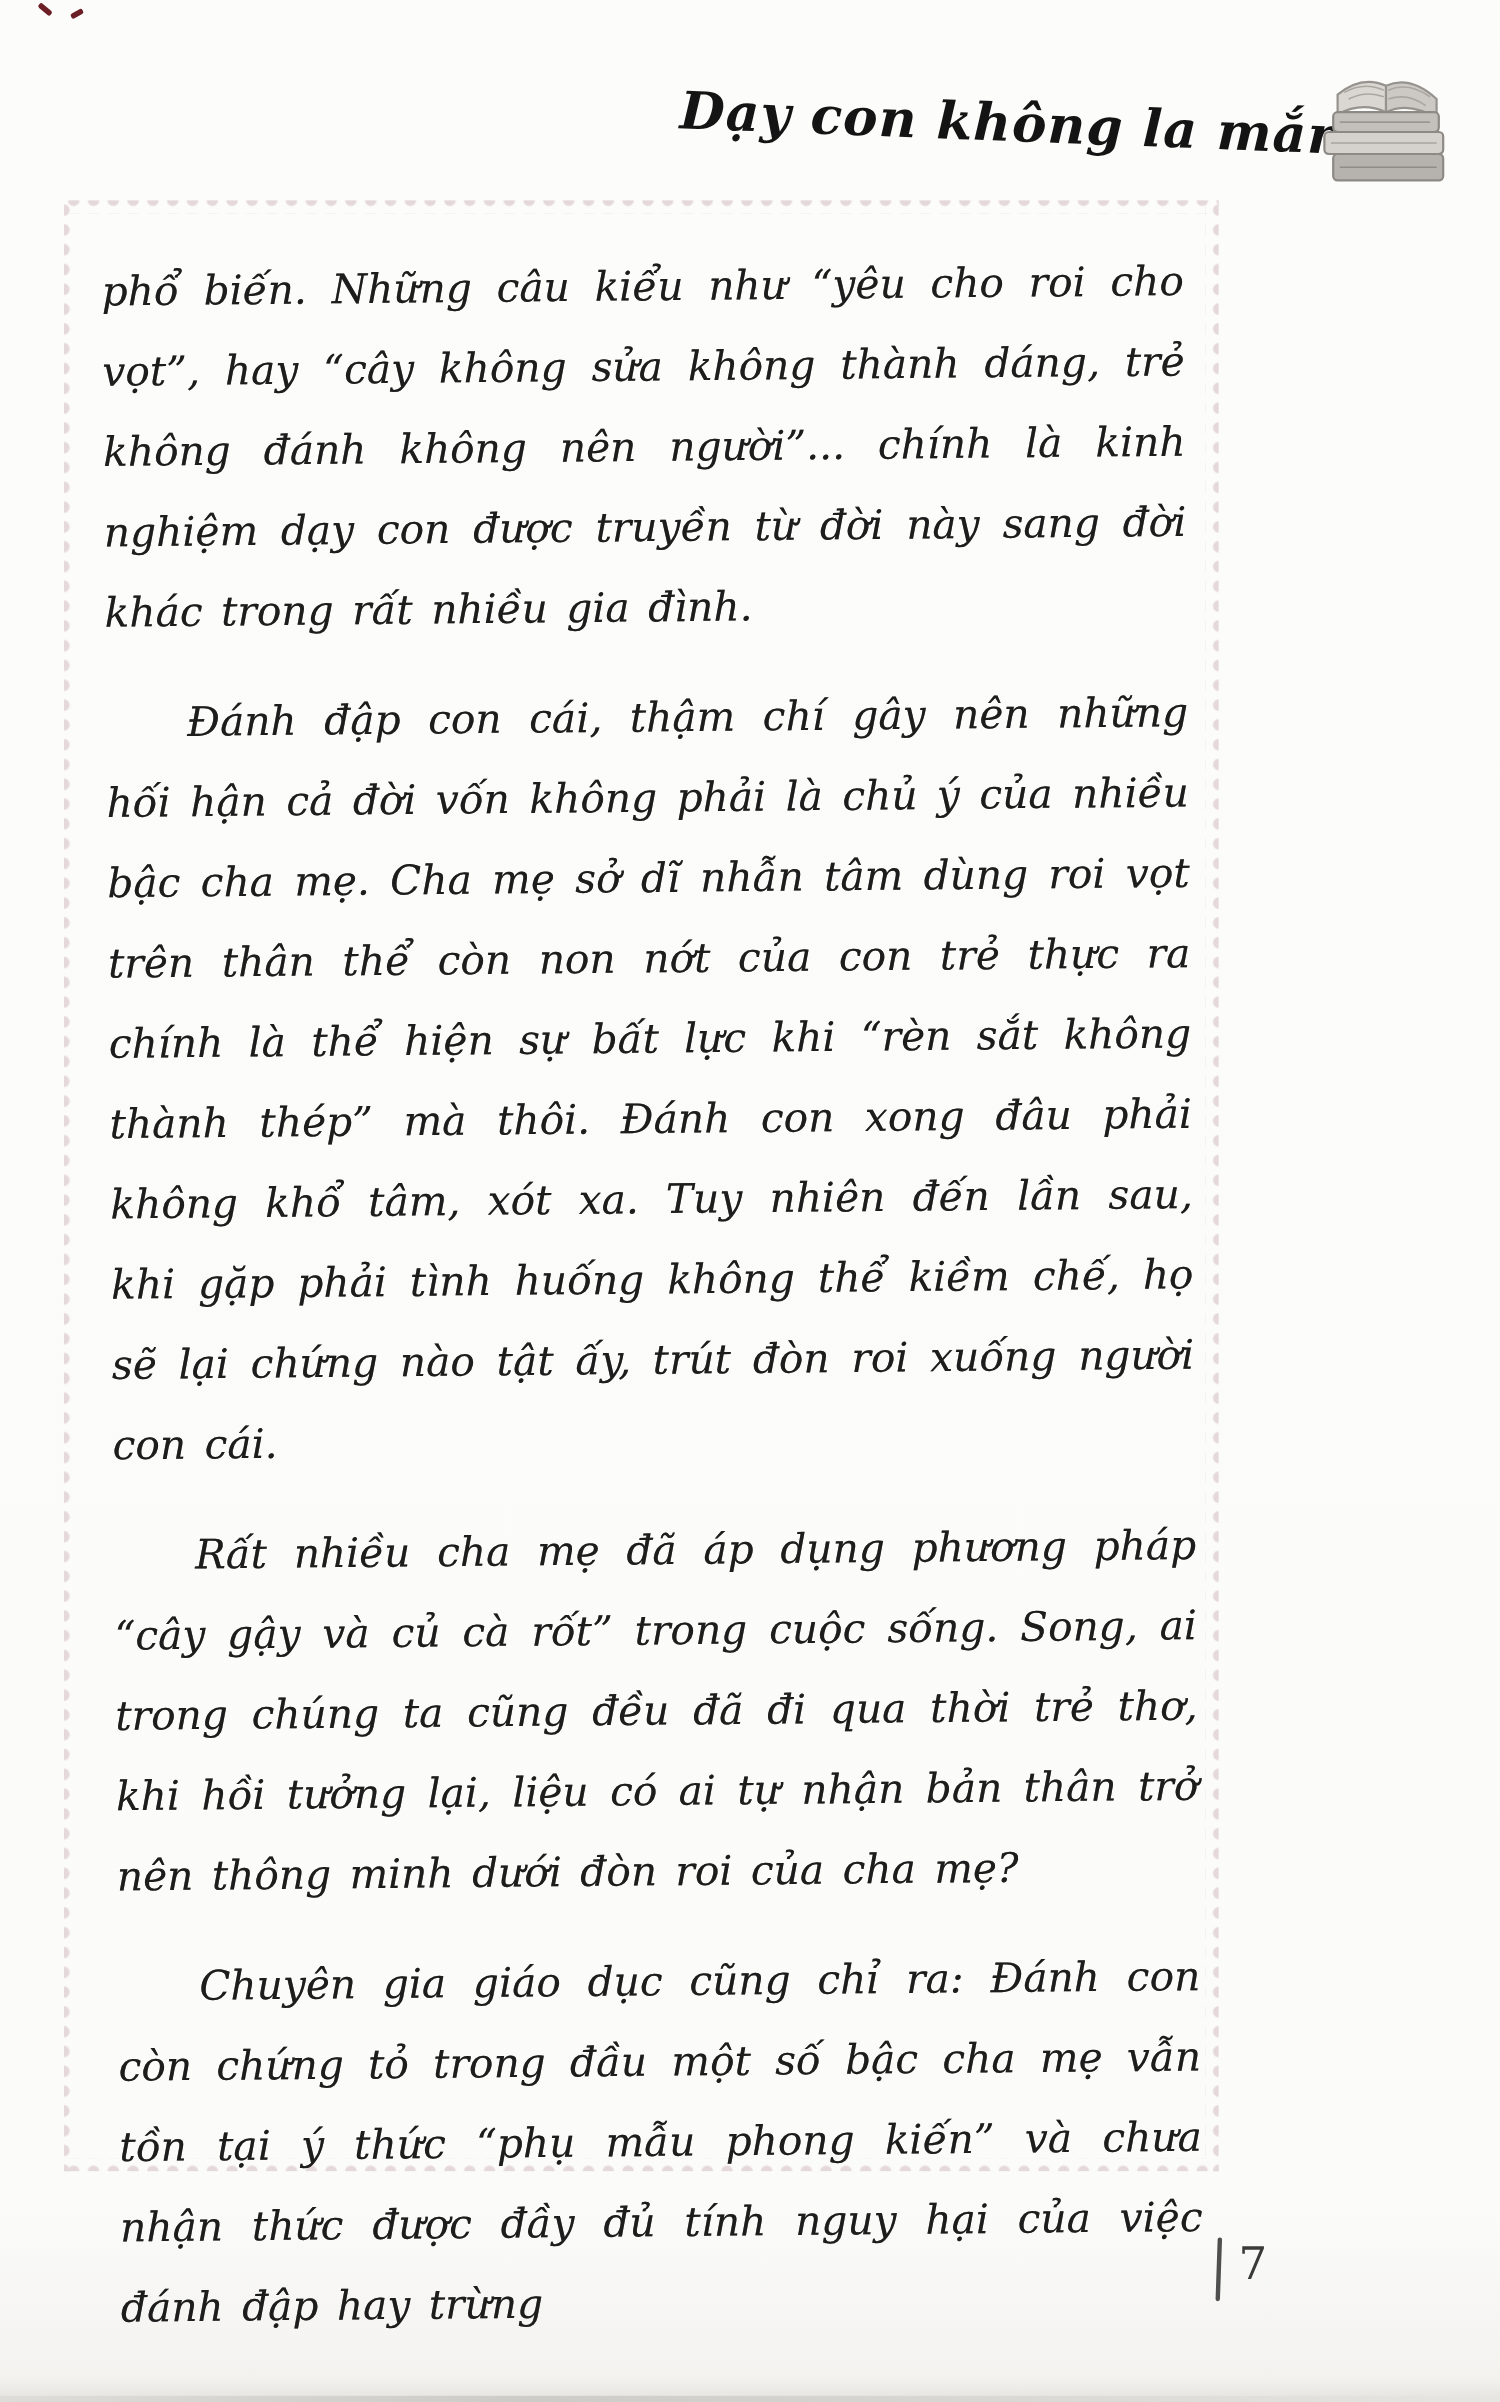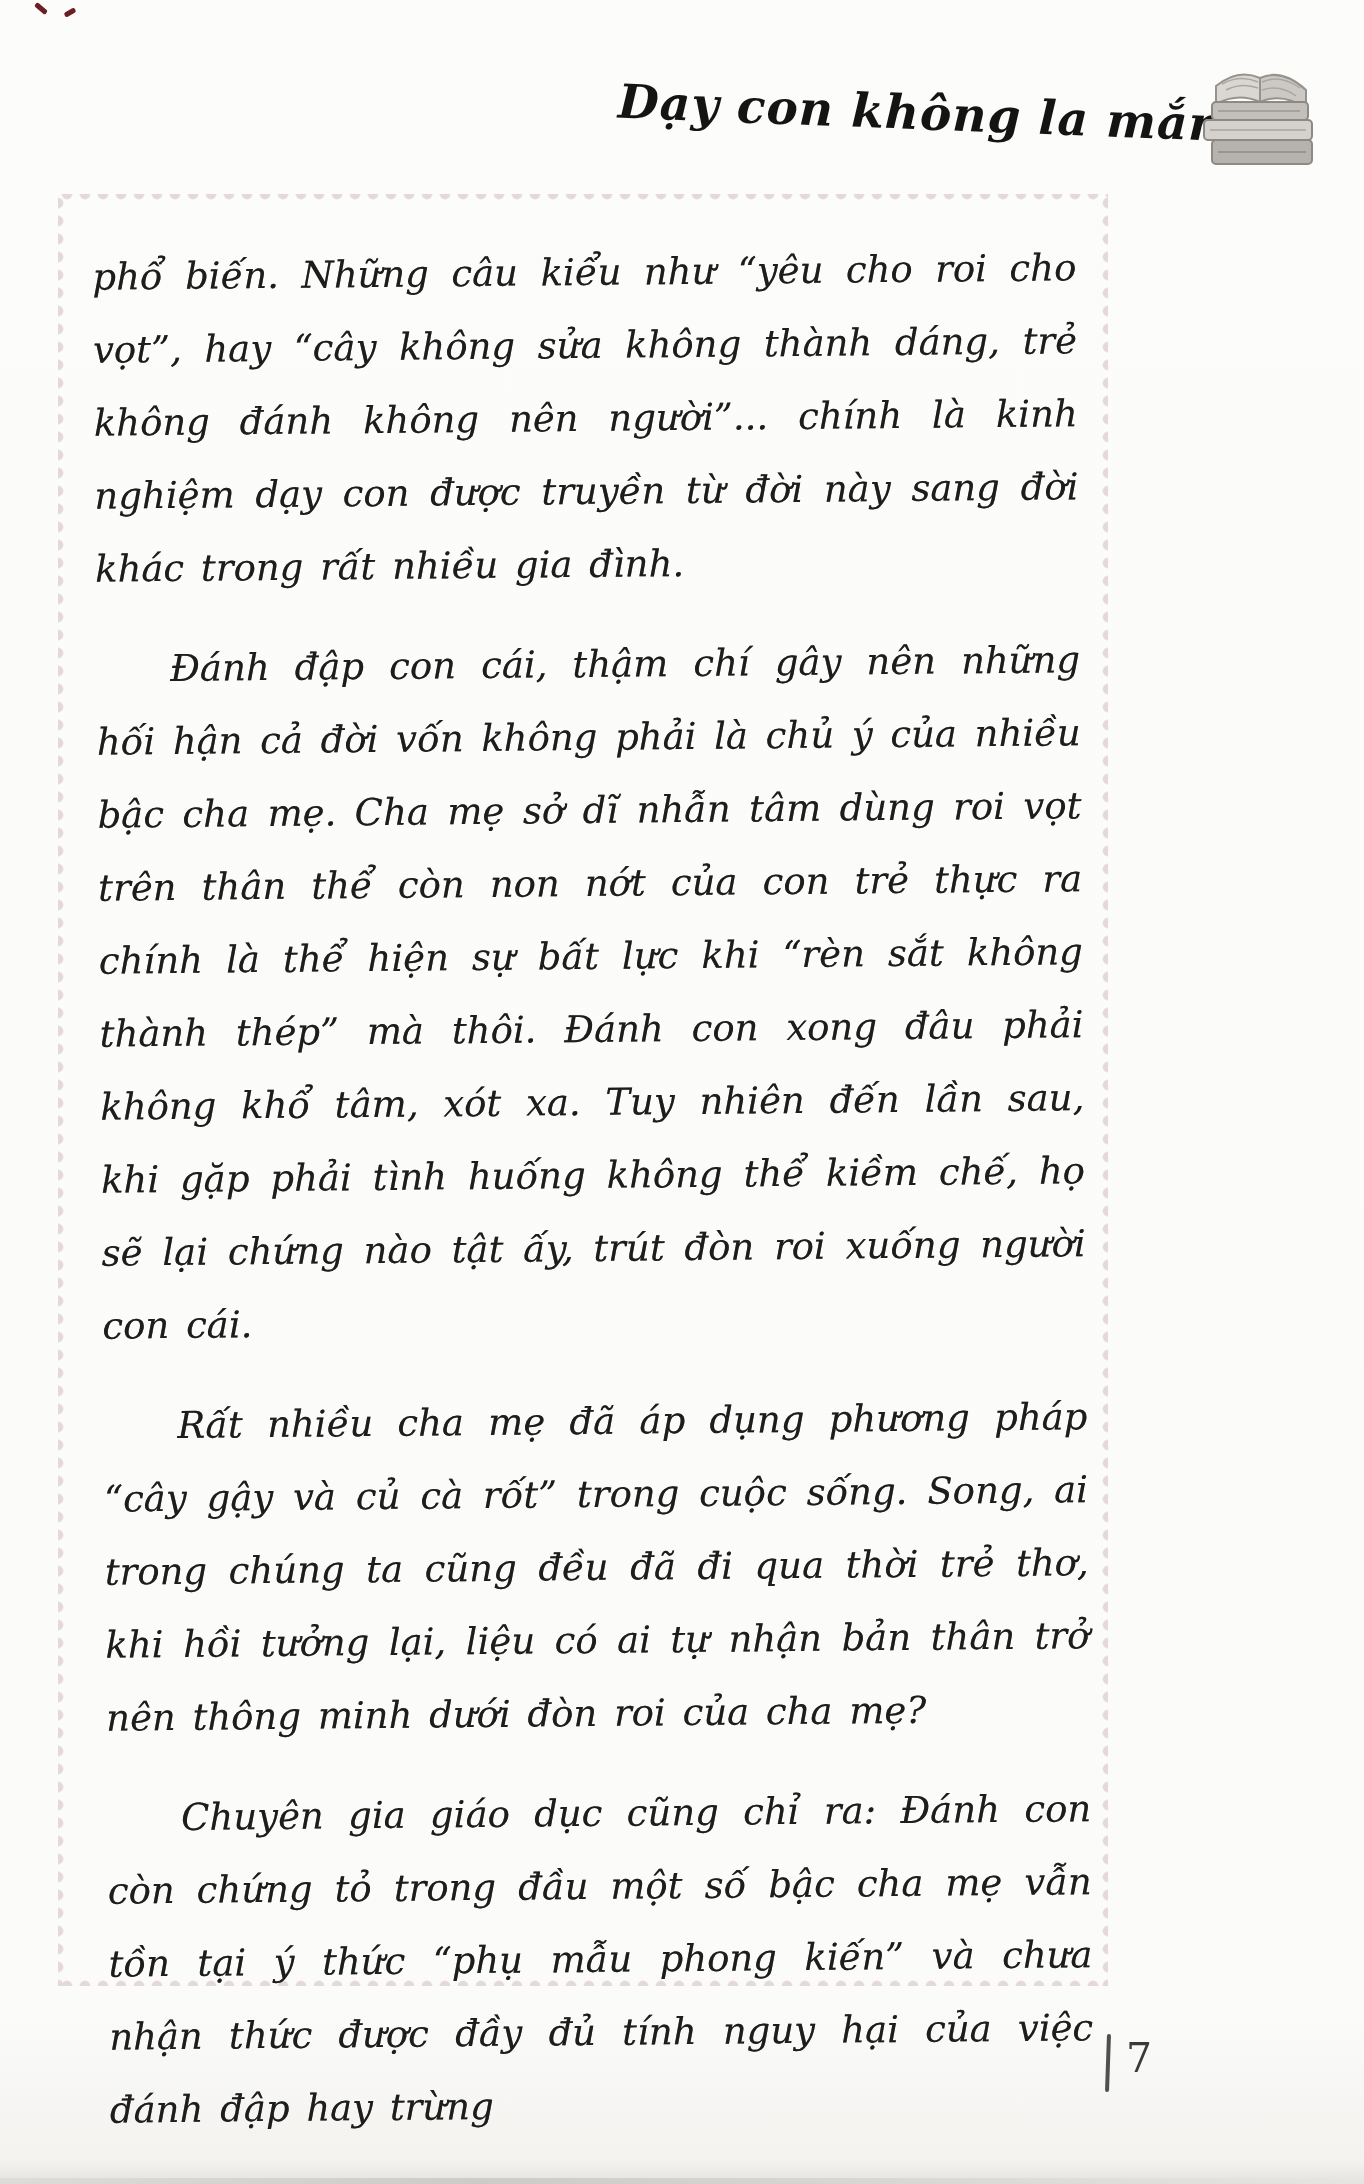--- a/index.html
+++ b/index.html
@@ -29,21 +29,21 @@
     font-size:47px;font-style:italic;font-weight:bold;
     color:#141414;letter-spacing:1px;
     transform:rotate(2.2deg);
     white-space:nowrap;
   }
   .books-icon{
     position:absolute;top:52px;left:1182px;width:156px;height:126px;
   }
   
   .content-frame{
-    position:absolute;left:58px;top:194px;width:1050px;height:1792px;
+    position:absolute;left:58px;top:182px;width:1050px;height:1792px;
     box-sizing:border-box;
     padding:42px 32px 30px 34px;
   }
   .content-frame::before{
     content:"";position:absolute;inset:0;pointer-events:none;
     background-image:
       radial-gradient(circle at 9px 0px,   #e1d2d6 4.5px, rgba(225,210,214,0) 6px),
       radial-gradient(circle at 9px 12px,  #e1d2d6 4.5px, rgba(225,210,214,0) 6px),
       radial-gradient(circle at 0px 9px,   #e1d2d6 4.5px, rgba(225,210,214,0) 6px),
       radial-gradient(circle at 12px 9px,  #e1d2d6 4.5px, rgba(225,210,214,0) 6px);

